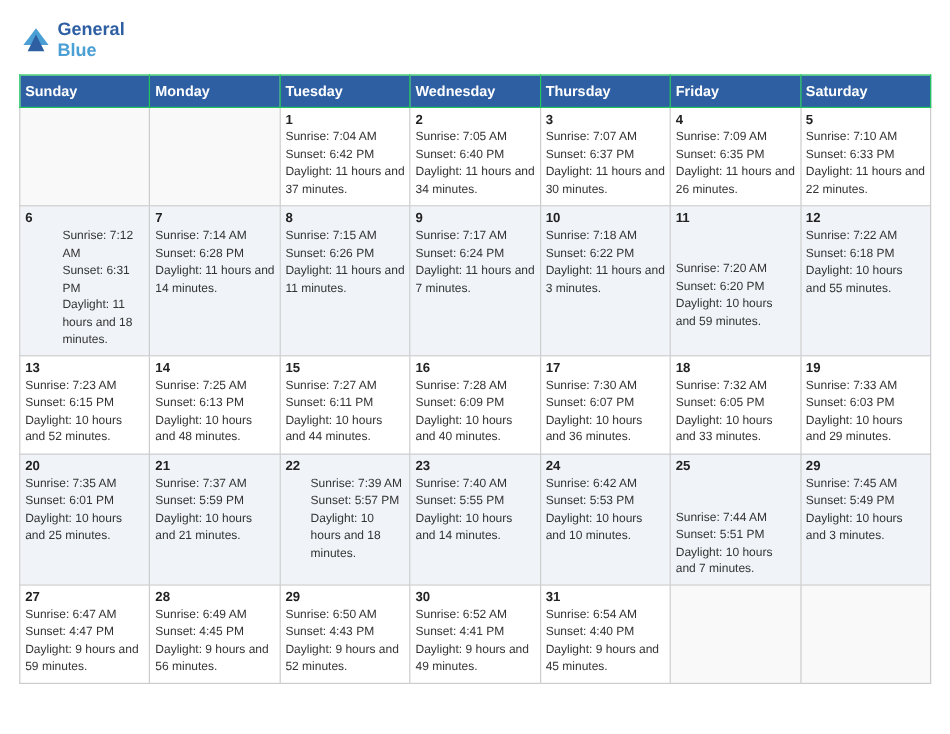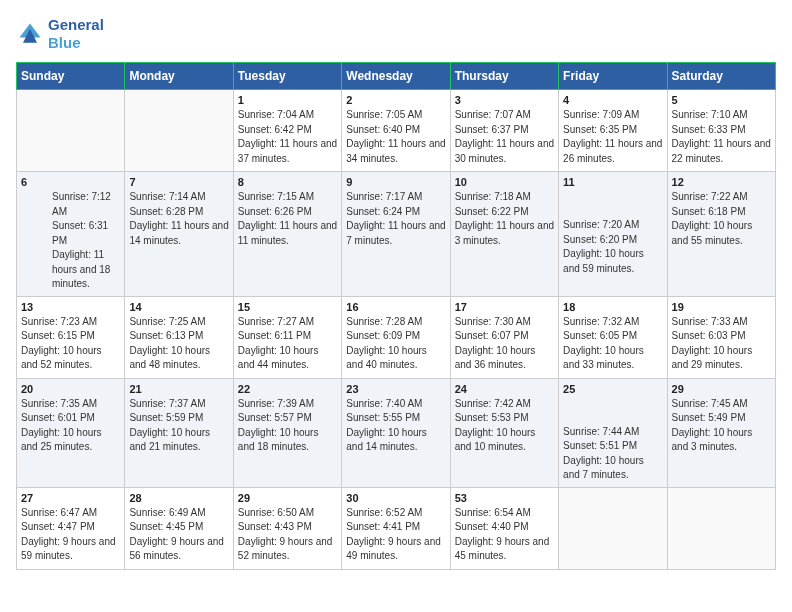--- a/index.html
+++ b/index.html
@@ -247,33 +247,33 @@
 Daylight: 10 hours and 25 minutes.</div>
           </td>
           <td>
             <span class="day-num">21</span>
             <div class="day-info" style="white-space: pre-line;">Sunrise: 7:37 AM
 Sunset: 5:59 PM
 Daylight: 10 hours and 21 minutes.</div>
           </td>
           <td>
             <span class="day-num">22</span>
-            <div class="day-info" style="white-space: pre-line;">Sunrise: 7:39 AM
+            <div class="day-info" style="white-space: pre-line; margin-left: 21px;">Sunrise: 7:39 AM
 Sunset: 5:57 PM
 Daylight: 10 hours and 18 minutes.</div>
           </td>
           <td>
             <span class="day-num">23</span>
             <div class="day-info" style="white-space: pre-line;">Sunrise: 7:40 AM
 Sunset: 5:55 PM
 Daylight: 10 hours and 14 minutes.</div>
           </td>
           <td>
             <span class="day-num">24</span>
-            <div class="day-info" style="white-space: pre-line;">Sunrise: 7:42 AM
+            <div class="day-info" style="white-space: pre-line;">Sunrise: 6:42 AM
 Sunset: 5:53 PM
 Daylight: 10 hours and 10 minutes.</div>
           </td>
           <td>
             <span class="day-num">25</span>
             <div class="day-info" style="white-space: pre-line; margin-top: 30px;">Sunrise: 7:44 AM
 Sunset: 5:51 PM
 Daylight: 10 hours and 7 minutes.</div>
           </td>
           <td>
@@ -302,21 +302,21 @@
 Sunset: 4:43 PM
 Daylight: 9 hours and 52 minutes.</div>
           </td>
           <td>
             <span class="day-num">30</span>
             <div class="day-info" style="white-space: pre-line;">Sunrise: 6:52 AM
 Sunset: 4:41 PM
 Daylight: 9 hours and 49 minutes.</div>
           </td>
           <td>
-            <span class="day-num">53</span>
+            <span class="day-num">31</span>
             <div class="day-info" style="white-space: pre-line;">Sunrise: 6:54 AM
 Sunset: 4:40 PM
 Daylight: 9 hours and 45 minutes.</div>
           </td>
           <td class="empty"></td>
           <td class="empty"></td>
         </tr>
       </tbody>
   </table>
 </div>

